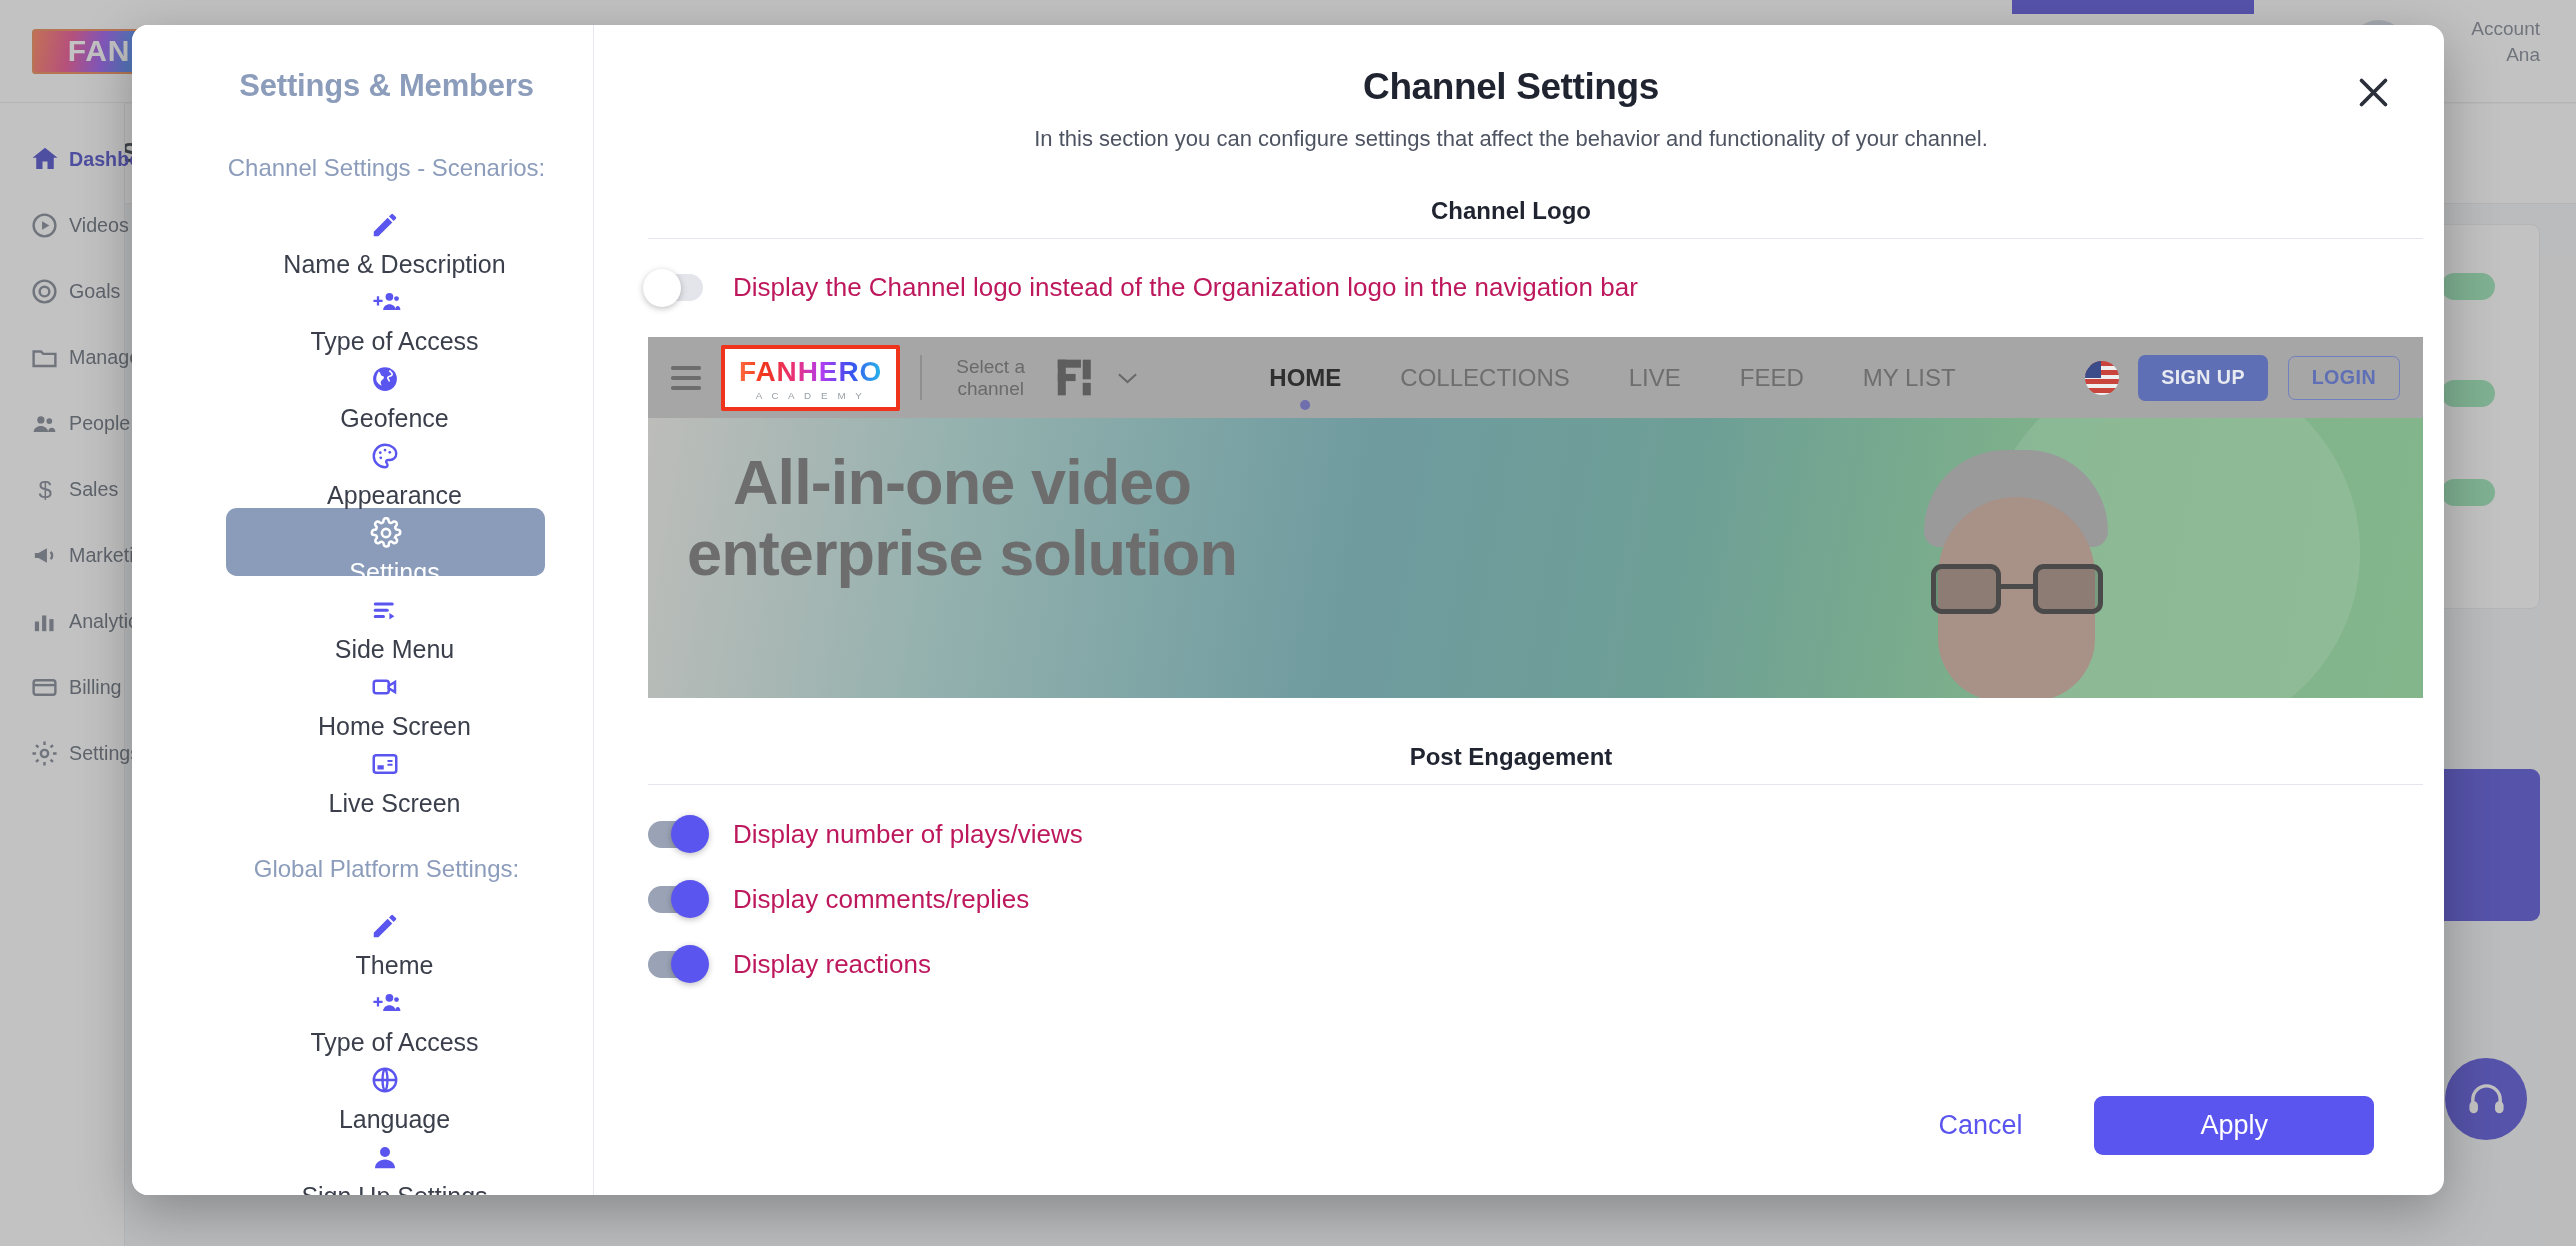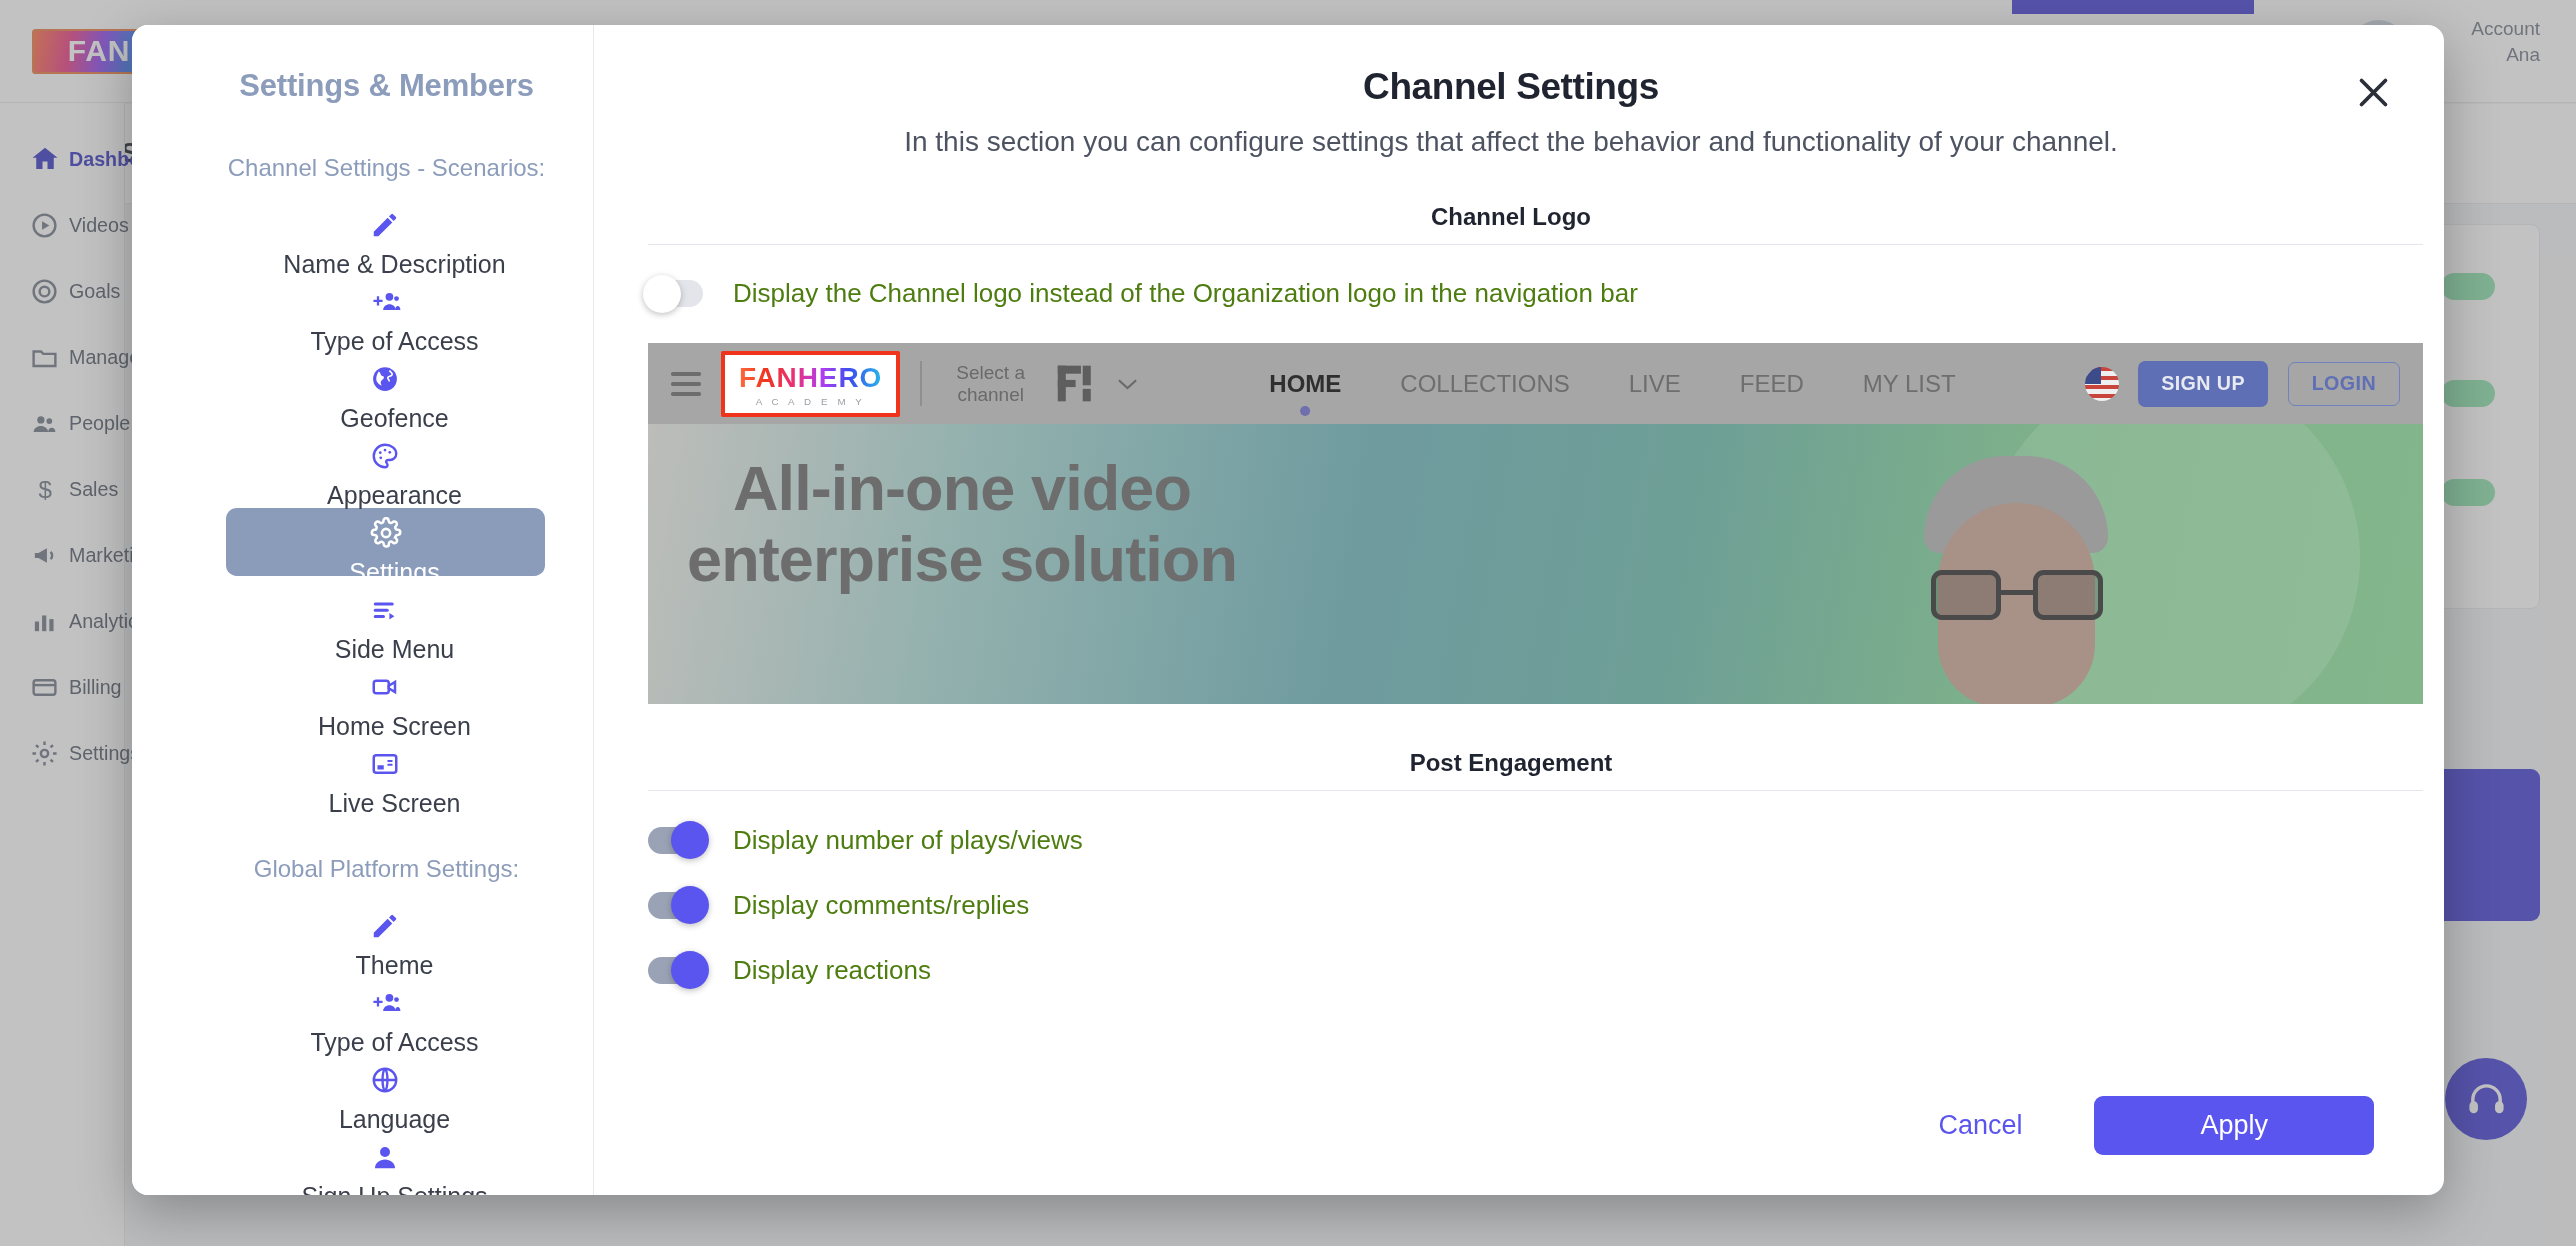--- a/index.html
+++ b/index.html
@@ -148,34 +148,34 @@
   }
   #close-btn {
     position: absolute; right: 47px; top: 43px;
     width: 48px; height: 48px; cursor: pointer;
     display: flex; align-items: center; justify-content: center;
   }
   .main-title {
     font-size: 37px; font-weight: bold; color: #1f2430; letter-spacing: -0.4px;
   }
   .main-sub {
-    margin-top: 18px; font-size: 28px; color: #4d5361;
+    margin-top: 18px; font-size: 22px; color: #4d5361;
   }
   .section-title {
     margin-top: 45px; font-size: 24px; font-weight: bold; color: #1f2430;
   }
   .section-rule {
     margin-top: 12.5px; height: 0.9px; background: #e3e6ec; width: 1775px;
   }
 
   .toggle-row {
     display: flex; align-items: center; margin-top: 34px;
   }
   .toggle-row .tg-label {
-    margin-left: 30px; font-size: 26px; color: #4d7c0f;
+    margin-left: 30px; font-size: 26px; color: #be185d;
   }
 
   .switch {
     position: relative; width: 55px; height: 27px; border-radius: 13.4px;
     flex: 0 0 55px; cursor: pointer;
   }
   .switch.off { background: #e3e5ea; }
   .switch.on  { background: #9aa3b5; }
   .switch .knob {
     position: absolute; top: -5.4px; width: 38px; height: 38px; border-radius: 50%;

